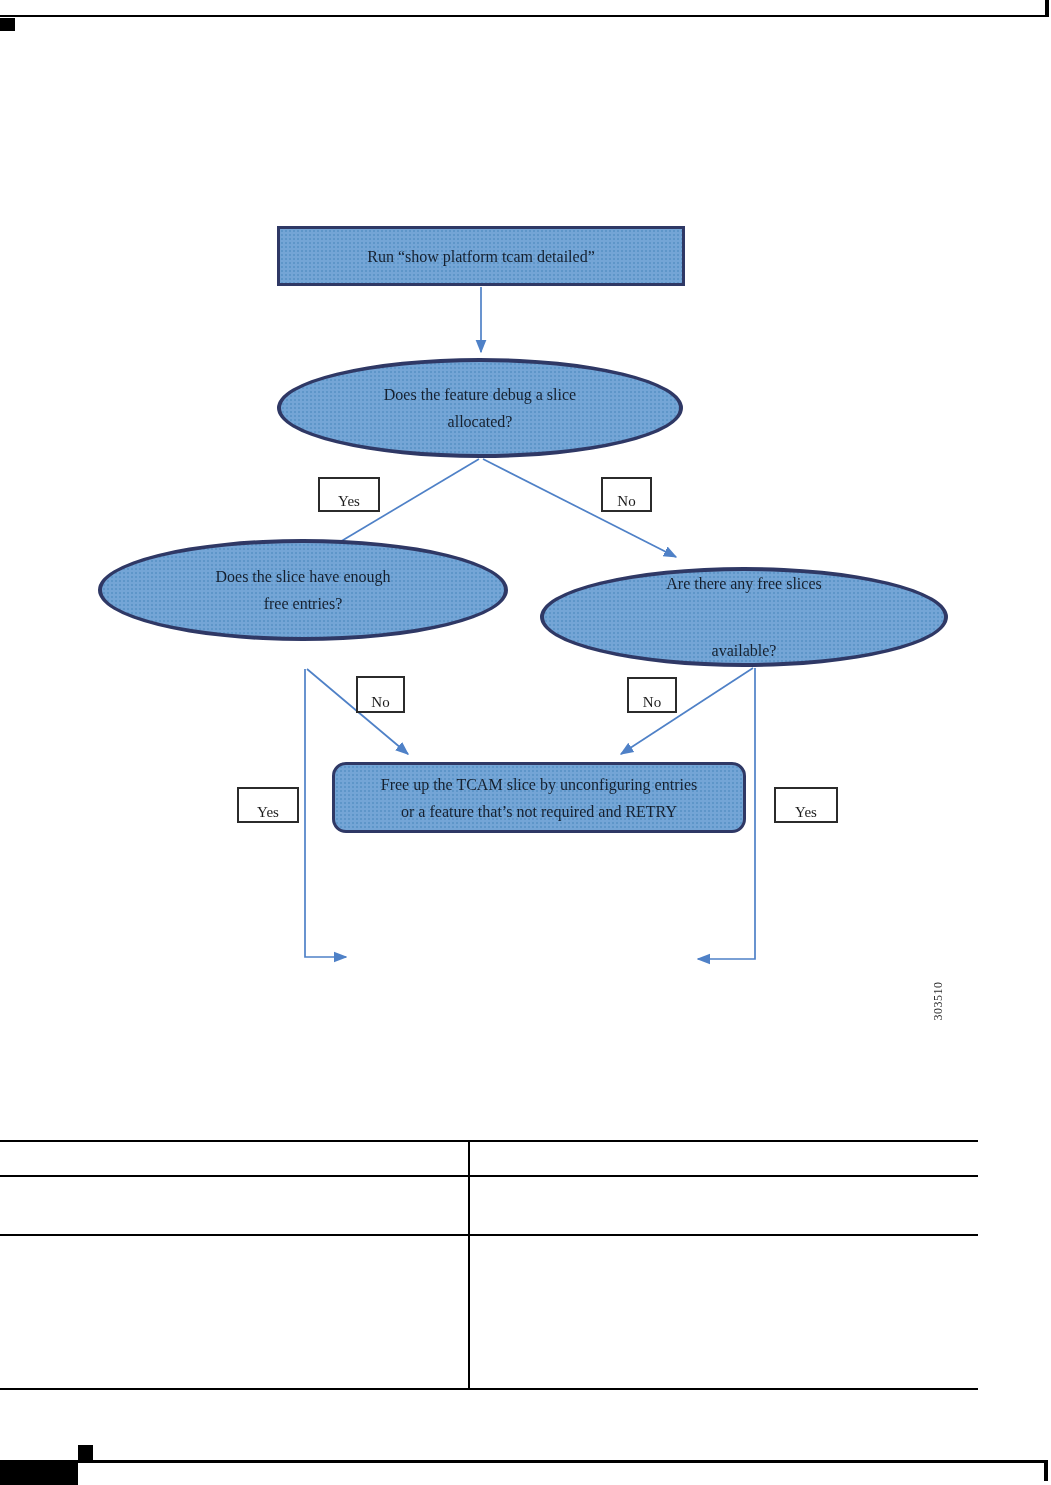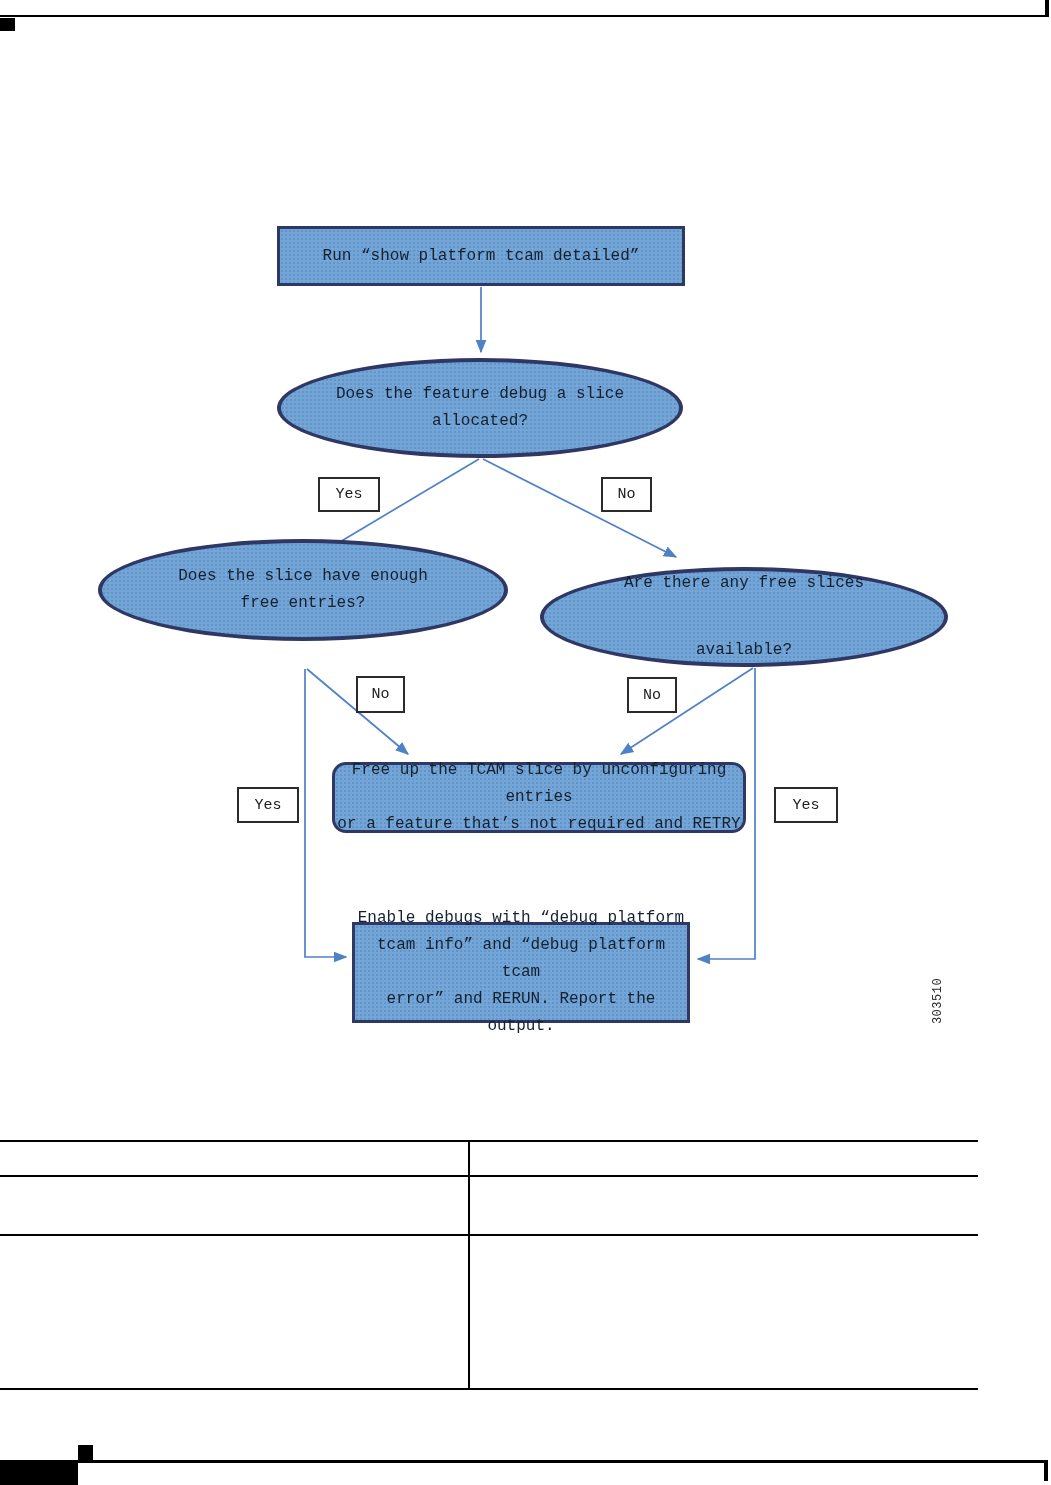--- a/index.html
+++ b/index.html
@@ -1,33 +1,33 @@
 <!DOCTYPE html>
 <html><head>
 <meta charset="utf-8">
 <style>
   html,body{margin:0;padding:0;background:#ffffff;}
   .page{
     position:relative;width:1051px;height:1485px;background:#ffffff;overflow:hidden;
-    font-family:Liberation Mono, monospace;color:#15202f;
+    font-family:Liberation Serif, serif;color:#15202f;
   }
   .mark{position:absolute;background:#000;}
   .node{
     position:absolute;box-sizing:border-box;
     display:flex;flex-direction:column;align-items:center;justify-content:center;
     background-color:#74a5d6;
     background-image:radial-gradient(#5e96c9 1px, rgba(0,0,0,0) 1px);
     background-size:4px 4px;
     color:#15202f;font-size:16px;line-height:27px;text-align:center;
   }
   .rect-node{border:3px solid #2f3865;}
   .ellipse-node{border:4px solid #2f3865;border-radius:50%;}
   .tag{
     position:absolute;box-sizing:border-box;background:#ffffff;border:2px solid #2b2b2b;
-    display:flex;align-items:center;justify-content:center;
+    display:flex;align-items:flex-end;justify-content:center;
     font-size:15px;color:#1c1c1c;
   }
   .connectors{position:absolute;left:0;top:0;pointer-events:none;}
   .fig-num{
     position:absolute;left:908px;top:994px;width:60px;height:14px;
     transform:rotate(-90deg);transform-origin:50% 50%;
     font-size:12px;color:#2a2a2a;text-align:center;letter-spacing:0.5px;
   }
   table.bottom-table{
     position:absolute;left:0;top:1140px;width:978px;
@@ -104,25 +104,20 @@
     <span>or a feature that’s not required and RETRY</span>
   </div>
 
   <div class="tag" style="left:237px;top:787px;width:62px;height:36px;">
     <span>Yes</span>
   </div>
   <div class="tag" style="left:774px;top:787px;width:64px;height:36px;">
     <span>Yes</span>
   </div>
 
-  <div class="node rect-node" style="left:352px;top:922px;width:338px;height:101px;">
-    <span>Enable debugs with “debug platform</span>
-    <span>tcam info” and “debug platform tcam</span>
-    <span>error” and RERUN. Report the output.</span>
-  </div>
 
   <div class="fig-num">
     <span>303510</span>
   </div>
 
   <table class="bottom-table">
     <tbody>
       <tr class="r1">
         <td></td>
         <td></td>

